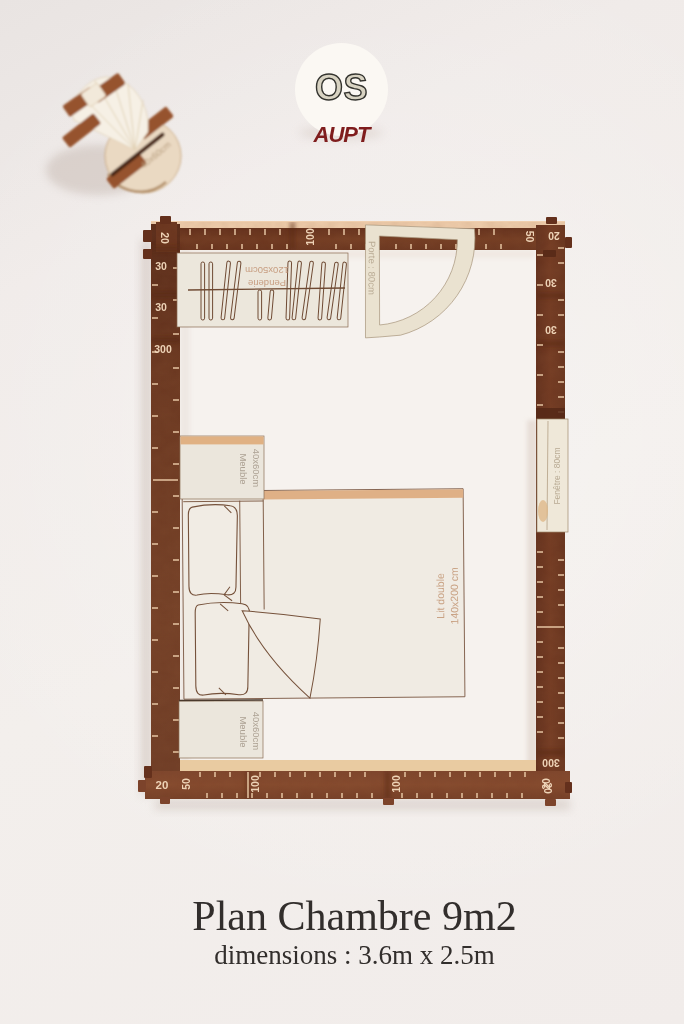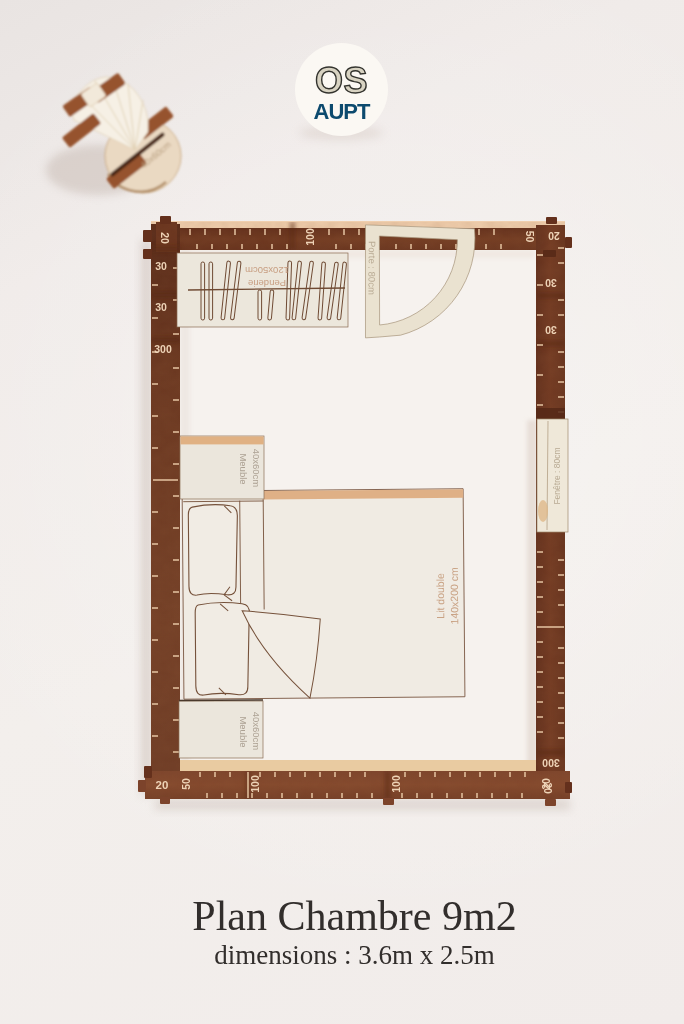--- a/index.html
+++ b/index.html
@@ -4,24 +4,24 @@
 <style>
   html,body{margin:0;padding:0;}
   body{width:684px;height:1024px;overflow:hidden;font-family:"Liberation Sans",sans-serif;}
   #page{position:relative;width:684px;height:1024px;
     background:
       radial-gradient(120% 80% at 58% 42%, rgba(255,255,255,0.30), rgba(0,0,0,0) 62%),
       linear-gradient(155deg, #e9e4e2 0%, #f0ebe9 22%, #f3efec 55%, #f1ecea 100%);
   }
   #logo{position:absolute;left:295px;top:43px;width:93px;height:93px;border-radius:50%;
     background:#fbf8f3;text-align:center;}
-  #logo .os{display:block;margin-top:20px;font-size:36px;font-weight:bold;letter-spacing:0.5px;
+  #logo .os{display:block;margin-top:27px;font-size:36px;font-weight:bold;letter-spacing:0.5px;
     color:#d8d3c2;-webkit-text-stroke:1.4px #33332e;line-height:1;}
-  #logo .aupt{display:block;margin-top:2px;font-size:22px;font-weight:bold;color:#0c4a6e;
-    letter-spacing:-1px;line-height:1;}
+  #logo .aupt{display:block;margin-top:18px;font-size:22px;font-weight:bold;color:#7f1d1d;
+    letter-spacing:-1px;line-height:1;font-style:italic;}
   #title{position:absolute;left:0;top:894px;width:709px;text-align:center;
     font-family:"Liberation Serif",serif;color:#322e2c;}
   #title .t1{font-size:42px;line-height:1.05;}
   #title .t2{font-size:27px;line-height:1.3;}
 </style>
 </head>
 <body>
 <div id="page">
   <svg width="684" height="1024" viewBox="0 0 684 1024" style="position:absolute;left:0;top:0;filter:blur(0.4px);">
     <defs>

